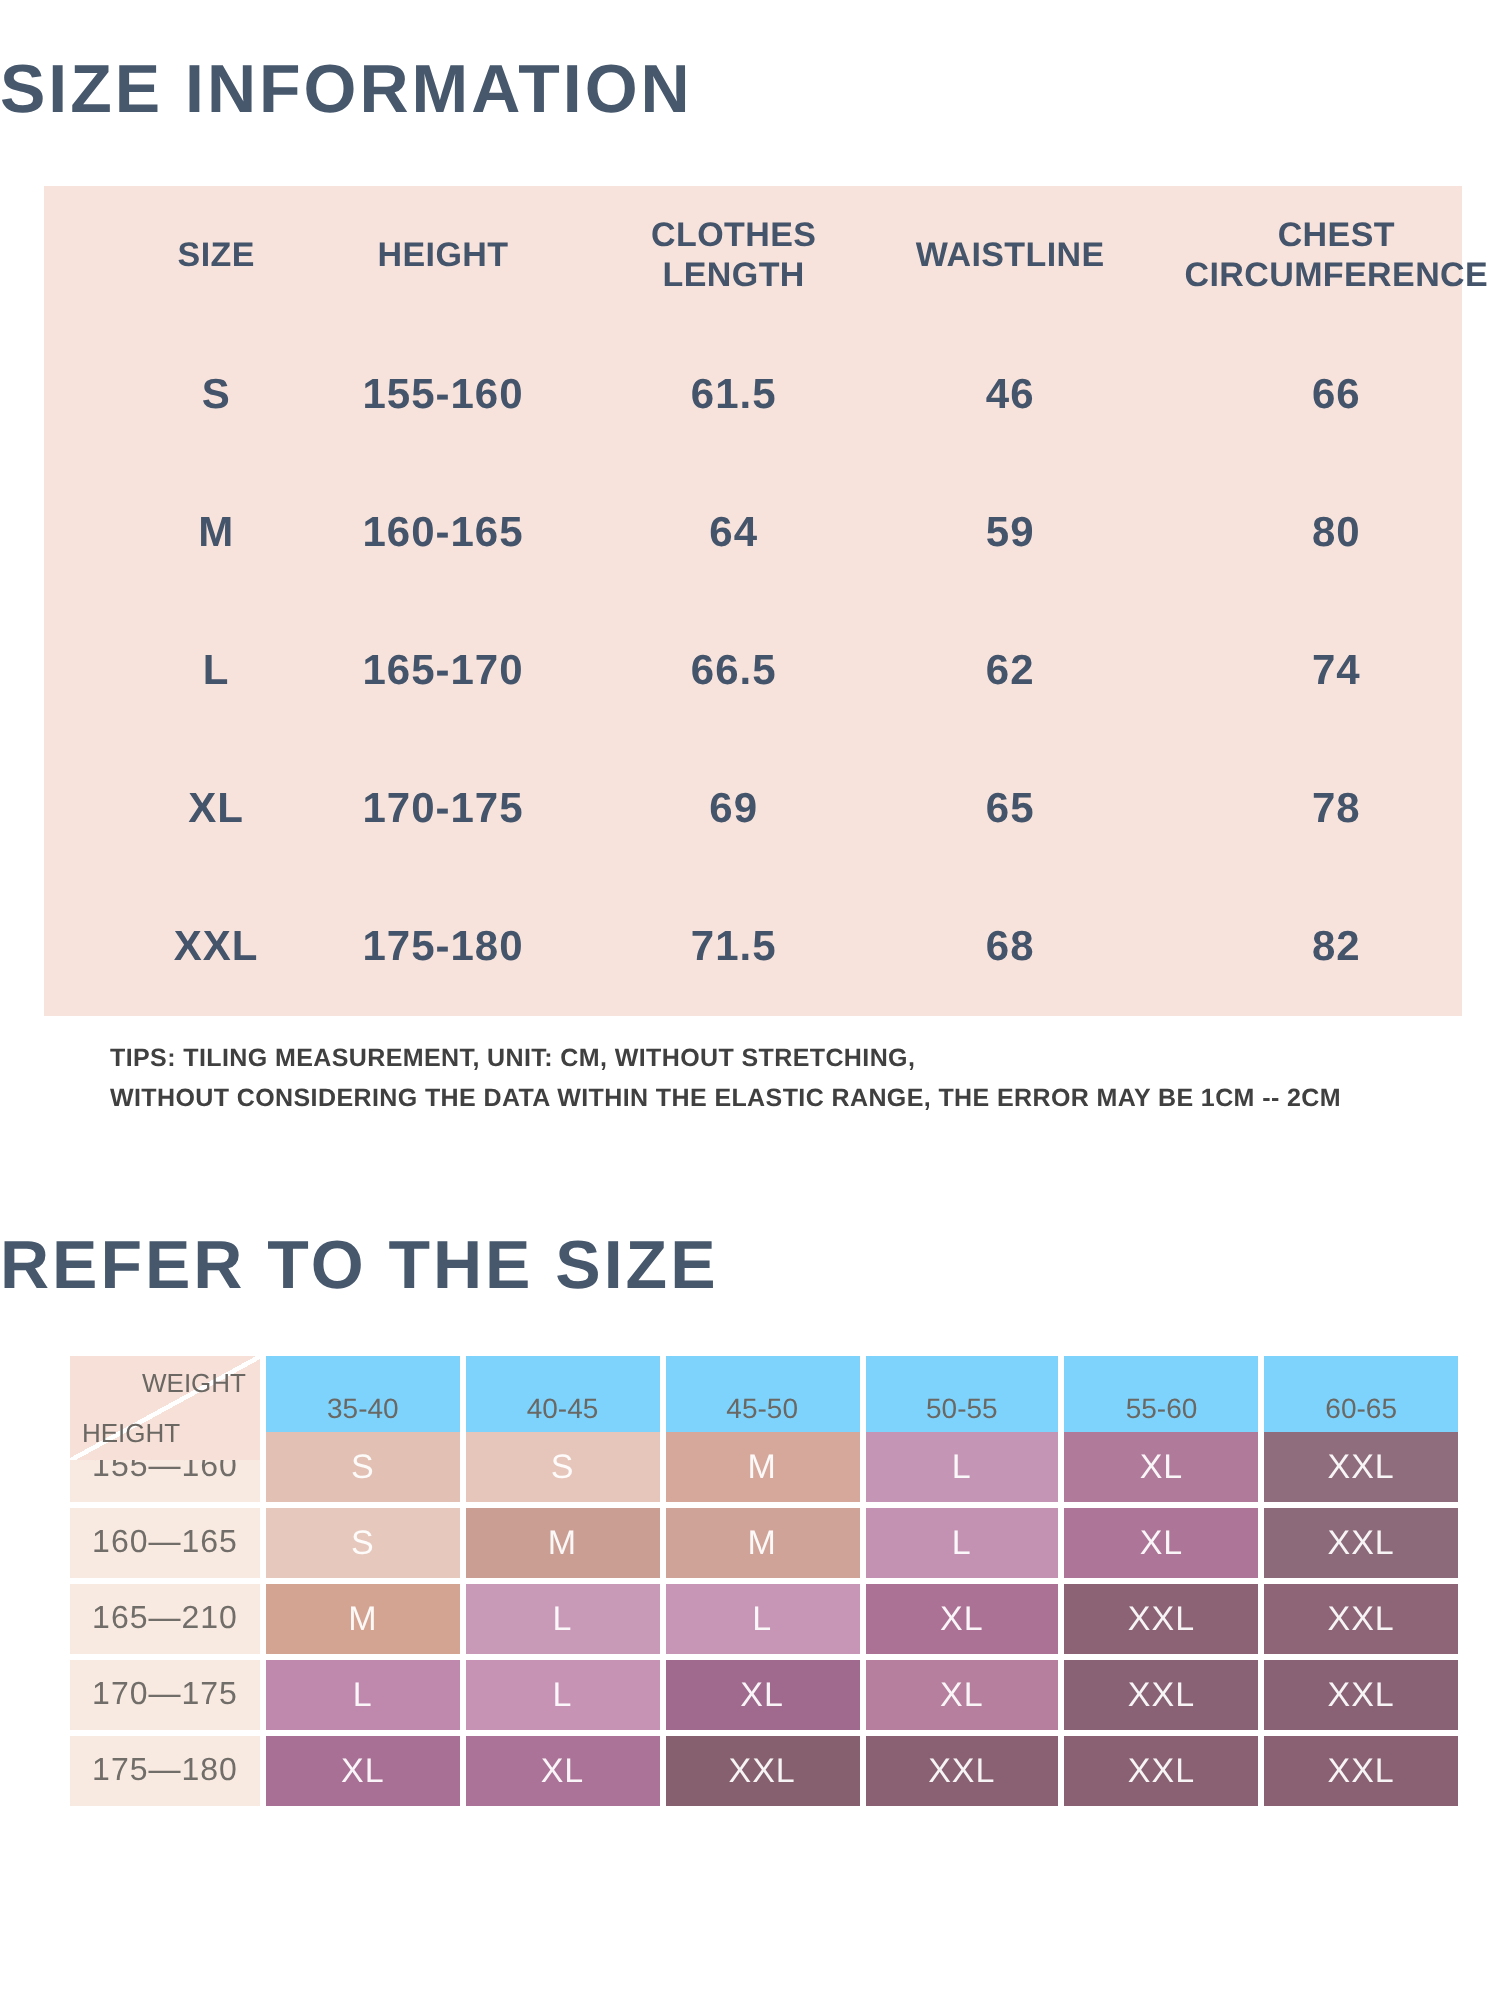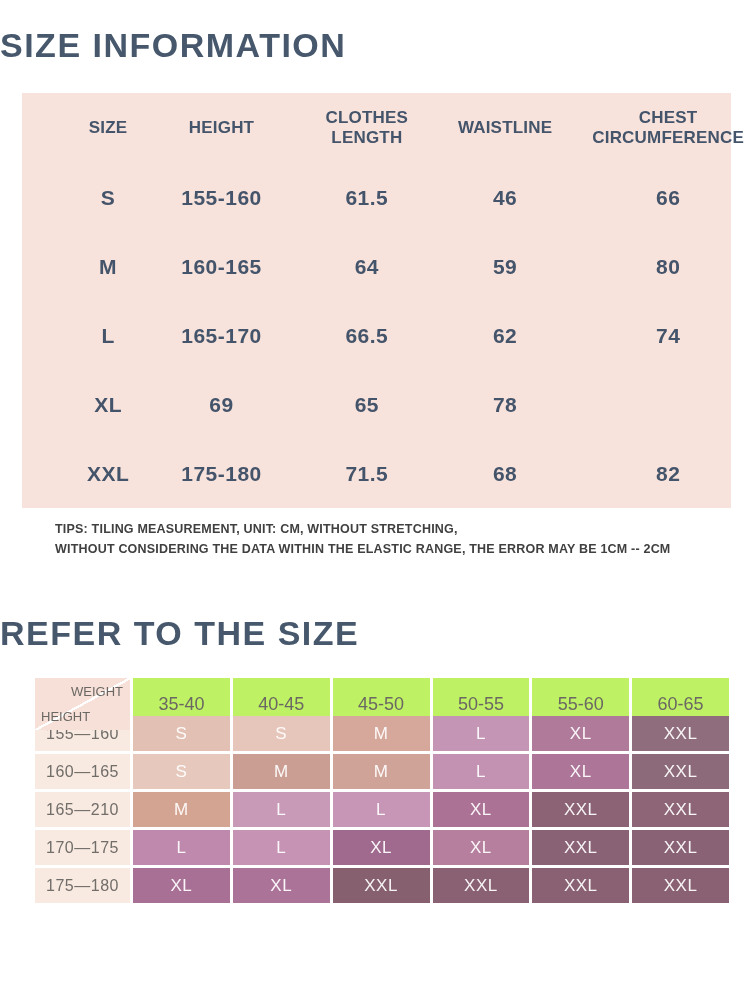--- a/index.html
+++ b/index.html
@@ -15,21 +15,21 @@
   .size-table{width:100%;height:100%;display:grid;grid-template-rows:70px repeat(5,1fr);padding-left:40px;}
   .srow{display:grid;grid-template-columns:13% 19% 22% 17% 29%;align-items:center;}
   .srow > div{text-align:center;color:#44546a;}
   .srow.head > div{font-weight:bold;font-size:17px;letter-spacing:0.2px;}
   .srow.data > div{font-size:21px;font-weight:bold;letter-spacing:0.5px;}
 
   .tips{position:absolute;left:55px;top:519px;color:#404040;font-size:12.5px;font-weight:bold;line-height:20px;letter-spacing:0.2px;}
 
   
   .matrix{position:absolute;left:35px;top:678px;width:694px;display:grid;grid-template-columns:95px repeat(6,1fr);grid-auto-rows:35px;gap:3px;background:#ffffff;}
-  .matrix .hcell{height:52px;background:#bef264;display:flex;align-items:center;justify-content:center;color:#6b6763;font-size:18px;}
+  .matrix .hcell{height:52px;background:#7dd3fc;display:flex;align-items:center;justify-content:center;color:#6b6763;font-size:14px;}
   .corner{position:relative;background:
       linear-gradient(to bottom right, rgba(0,0,0,0) 49%, #ffffff 49%, #ffffff 51.5%, rgba(0,0,0,0) 51.5%),
       #f6e0d8;
       height:52px;}
   .corner .top-label{position:absolute;top:6px;right:7px;font-size:13px;color:#6b6763;}
   .corner .bottom-label{position:absolute;bottom:6px;left:6px;font-size:13px;color:#6b6763;}
   .rlabel{background:#f8eae1;display:flex;align-items:center;justify-content:center;color:#716d69;font-size:16px;letter-spacing:0.5px;}
   .mcell{display:flex;align-items:center;justify-content:center;color:rgba(255,255,255,0.93);font-size:17px;letter-spacing:0.5px;}
 </style>
 </head>
@@ -64,20 +64,21 @@
       </div>
       <div class="srow data">
         <div>L</div>
         <div>165-170</div>
         <div>66.5</div>
         <div>62</div>
         <div>74</div>
       </div>
       <div class="srow data">
         <div>XL</div>
+        <div>170-175</div>
         <div>69</div>
         <div>65</div>
         <div>78</div>
       </div>
       <div class="srow data">
         <div>XXL</div>
         <div>175-180</div>
         <div>71.5</div>
         <div>68</div>
         <div>82</div>

